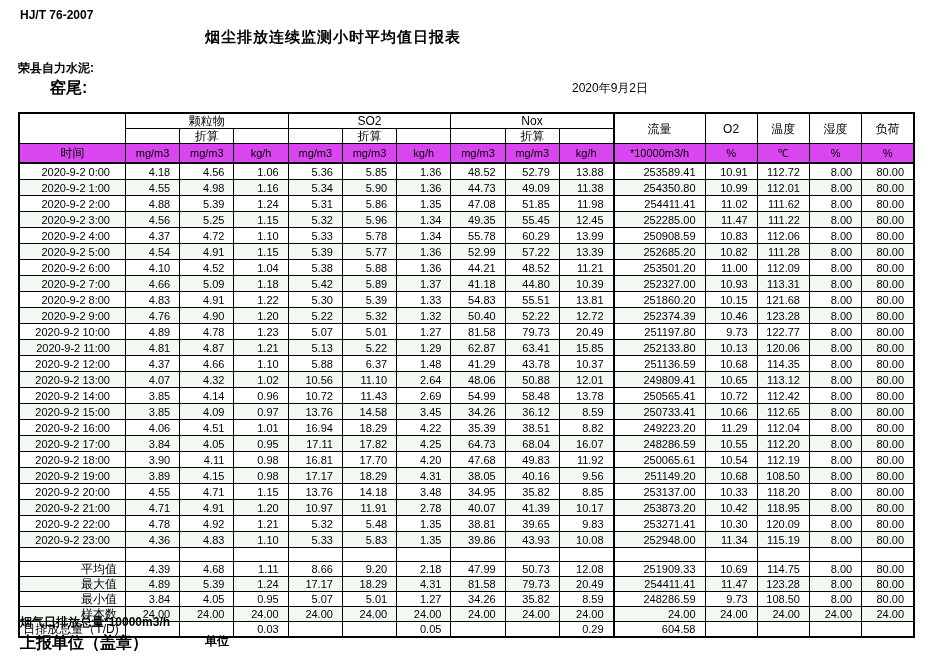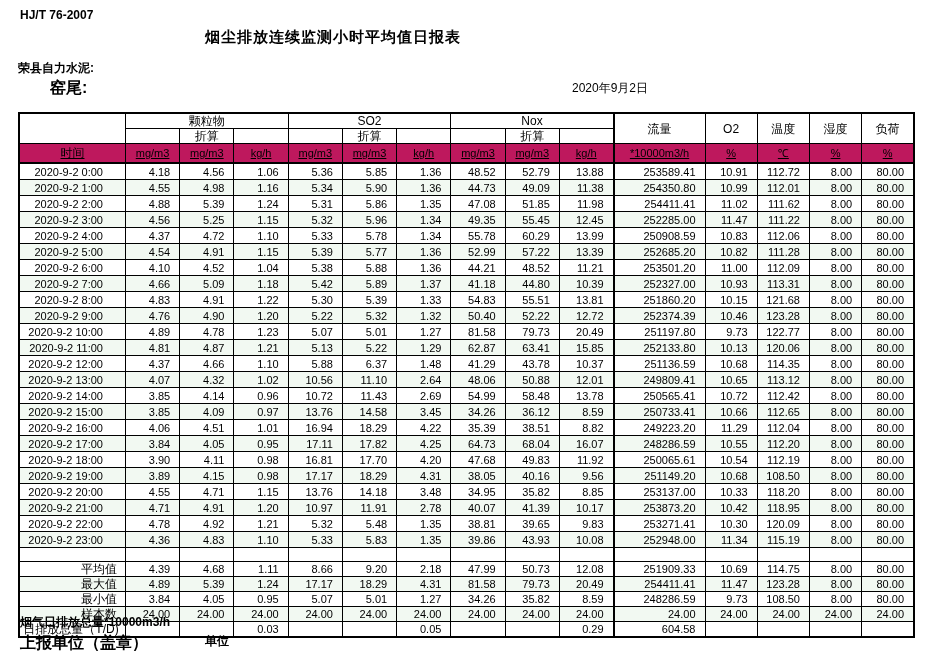--- a/index.html
+++ b/index.html
@@ -20,28 +20,28 @@
     border:2px solid #000;
   }
   td {
     border:1px solid #000;
     height:15px; line-height:14px;
     padding:0 3px; font-size:11px;
     overflow:hidden; white-space:nowrap;
   }
   thead td { text-align:center; font-size:12px; padding:0 1px; }
   tr.hdr1 td, tr.hdr2 td { height:14px; }
-  tr.hdr3 td { height:18px; background:#be185d; border-bottom:2px solid #000;text-decoration:underline; }
+  tr.hdr3 td { height:18px; background:#d946ef; border-bottom:2px solid #000; }
   tr.hdr3 td.unit { font-size:11px; }
   .col-time { width:106px; }
   .col-v    { width:54px; }
   .col-flow { width:91px; }
   .col-s    { width:52px; }
   td.num  { text-align:right; padding-right:9px; }
-  td.time { text-align:right; padding-right:22px; }
+  td.time { text-align:right; padding-right:15px; }
   td.lbl  { text-align:right; padding-right:8px; font-size:12px; }
   td.lbl-left { text-align:center; padding-left:0; font-size:12px; }
   td.bl2  { border-left:2px solid #000; }
   tr.stripe td { background:#f2f9f2; }
   tr.blank td { height:13px; }
   tbody tr.sum td { height:14px; }
 
   .f1  { position:absolute; left:20px;  top:614px; font-weight:bold; font-size:12px; }
   .f2a { position:absolute; left:20px;  top:633px; font-weight:bold; font-size:16px; }
   .f2b { position:absolute; left:205px; top:633px; font-weight:bold; font-size:12px; }

